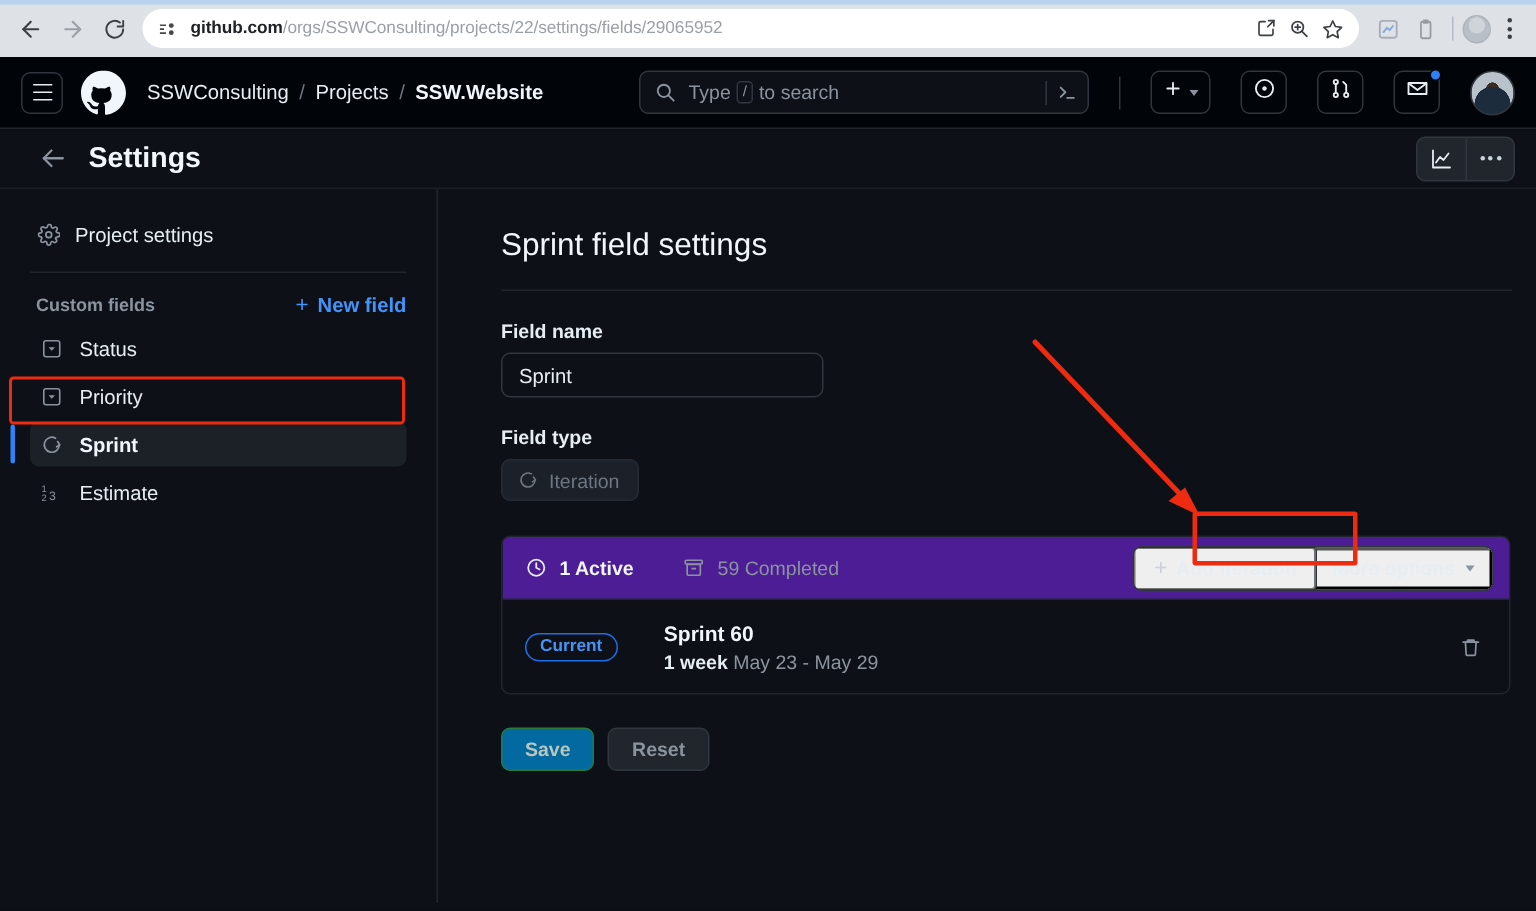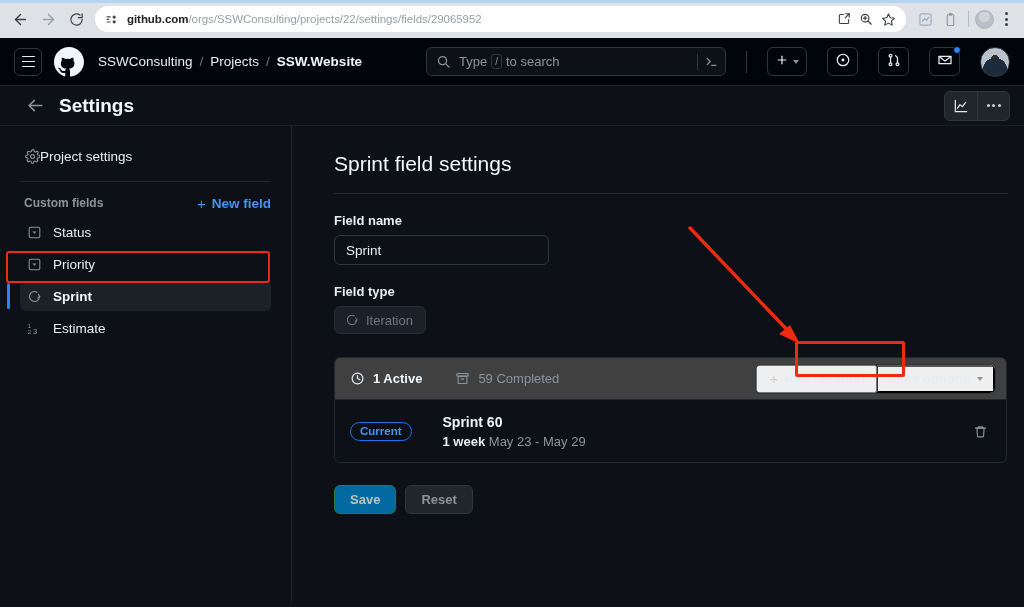--- a/index.html
+++ b/index.html
@@ -245,20 +245,21 @@
   #sidebar {
     width: 292px;
     flex: none;
     border-right: 1px solid #21262d;
     padding: 16px 20px 0 20px;
     position: relative;
   }
   .side-row {
     height: 28px;
     display: flex; align-items: center;
+    gap: 10px;
     border-radius: 6px;
     padding-left: 4px;
     position: relative;
   }
   .side-row .ico { width: 16px; height: 16px; flex: none; display:flex; align-items:center; justify-content:center; color: #8b949e; }
   .side-row .lbl { font-size: 13.5px; color: #e6edf3; }
 
   #sidebar-divider { height: 1px; background: #21262d; margin: 11px 0 9px 0; }
 
   #custom-fields-row {
@@ -362,21 +363,21 @@
   #iteration-card {
     margin-top: 23px;
     border: 1px solid #21262d;
     border-radius: 6px;
     width: 673px;
     overflow: hidden;
     background: #0d1117;
   }
   #iteration-card-header {
     height: 42px;
-    background: #404040;
+    background: #4c1d95;
     border-bottom: 1px solid #21262d;
     display: flex; align-items: center;
     padding: 0 10px 0 15px;
   }
   .it-tab { display: flex; align-items: center; gap: 8px; font-size: 13px; }
   .it-tab .ico { display: flex; flex: none; }
   .it-tab.active { color: #f0f6fc; font-weight: 700; }
   .it-tab.active .ico { color: #e6edf3; }
   .it-tab.muted { color: #8b949e; margin-left: 33px; }
   .it-tab.muted .ico { color: #8b949e; }

